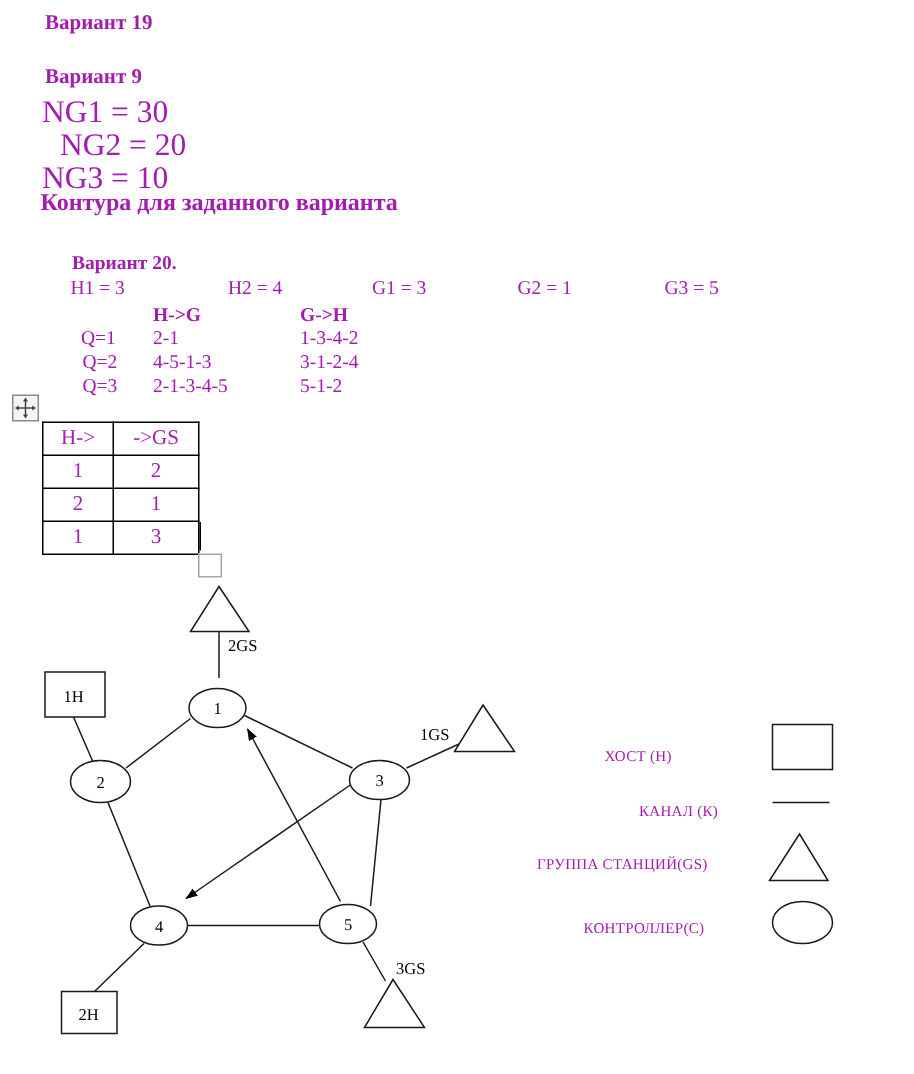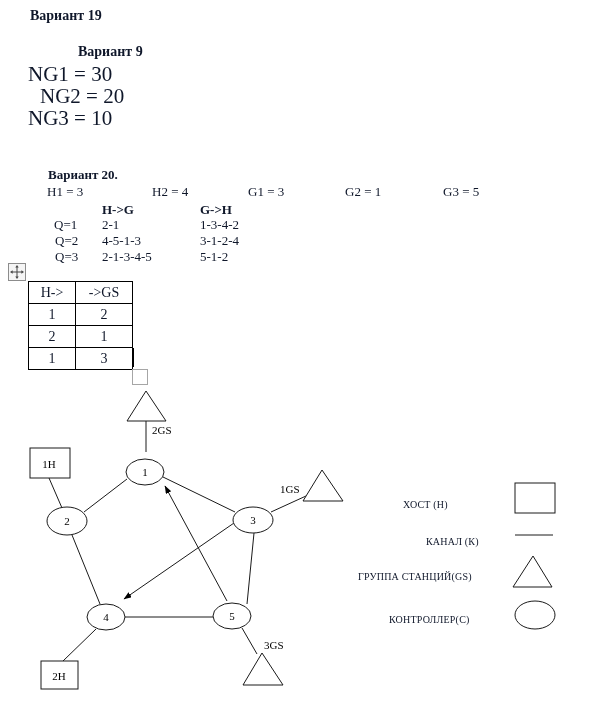--- a/index.html
+++ b/index.html
@@ -1,18 +1,18 @@
 <!DOCTYPE html>
 <html><head>
 <meta charset="utf-8">
 <style>
   html,body { margin:0; padding:0; background:#fff; }
   .page {
     position:relative; width:609px; height:716px; background:#ffffff;
-    font-family:"Liberation Serif", serif; color:#0f172a;
+    font-family:"Liberation Serif", serif; color:#a21caf;
     overflow:hidden;
   }
   .abs { position:absolute; white-space:nowrap; }
   .b { font-weight:bold; }
   .t14 { font-size:14px; }
   .t15 { font-size:21px;text-align:center; }
   .t16 { font-size:16px; }
   .t13 { font-size:13px; }
 
   
@@ -47,24 +47,25 @@
     position:absolute; left:133px; top:348px; width:1px; height:19px;
     background:#000;
   }
 </style>
 </head>
 <body>
 
 <div class="page">
 
   <div class="abs b t14" style="left:30px; top:8px;">Вариант 19</div>
-  <div class="abs b t14" style="left:30px; top:44px;margin-left:48px;">Вариант 9</div>
+  <div class="abs b t14" style="left:30px; top:44px;">Вариант 9</div>
   <div class="abs t15" style="left:28px; top:62px;">NG1 = 30</div>
   <div class="abs t15" style="left:40px; top:84px;">NG2 = 20</div>
   <div class="abs t15" style="left:28px; top:106px;font-family:Liberation Serif, serif;">NG3 = 10</div>
+  <div class="abs b t16" style="left:27px; top:127px;">Контура для заданного варианта</div>
 
   <div class="abs b t13" style="left:48px; top:167px;">Вариант 20.</div>
 
   <div class="abs t13" style="left:47px;  top:184px;">H1 = 3</div>
   <div class="abs t13" style="left:152px; top:184px;">H2 = 4</div>
   <div class="abs t13" style="left:248px; top:184px;">G1 = 3</div>
   <div class="abs t13" style="left:345px; top:184px;">G2 = 1</div>
   <div class="abs t13" style="left:443px; top:184px;">G3 = 5</div>
 
   <div class="abs b t13" style="left:102px; top:202px;">H-&gt;G</div>

